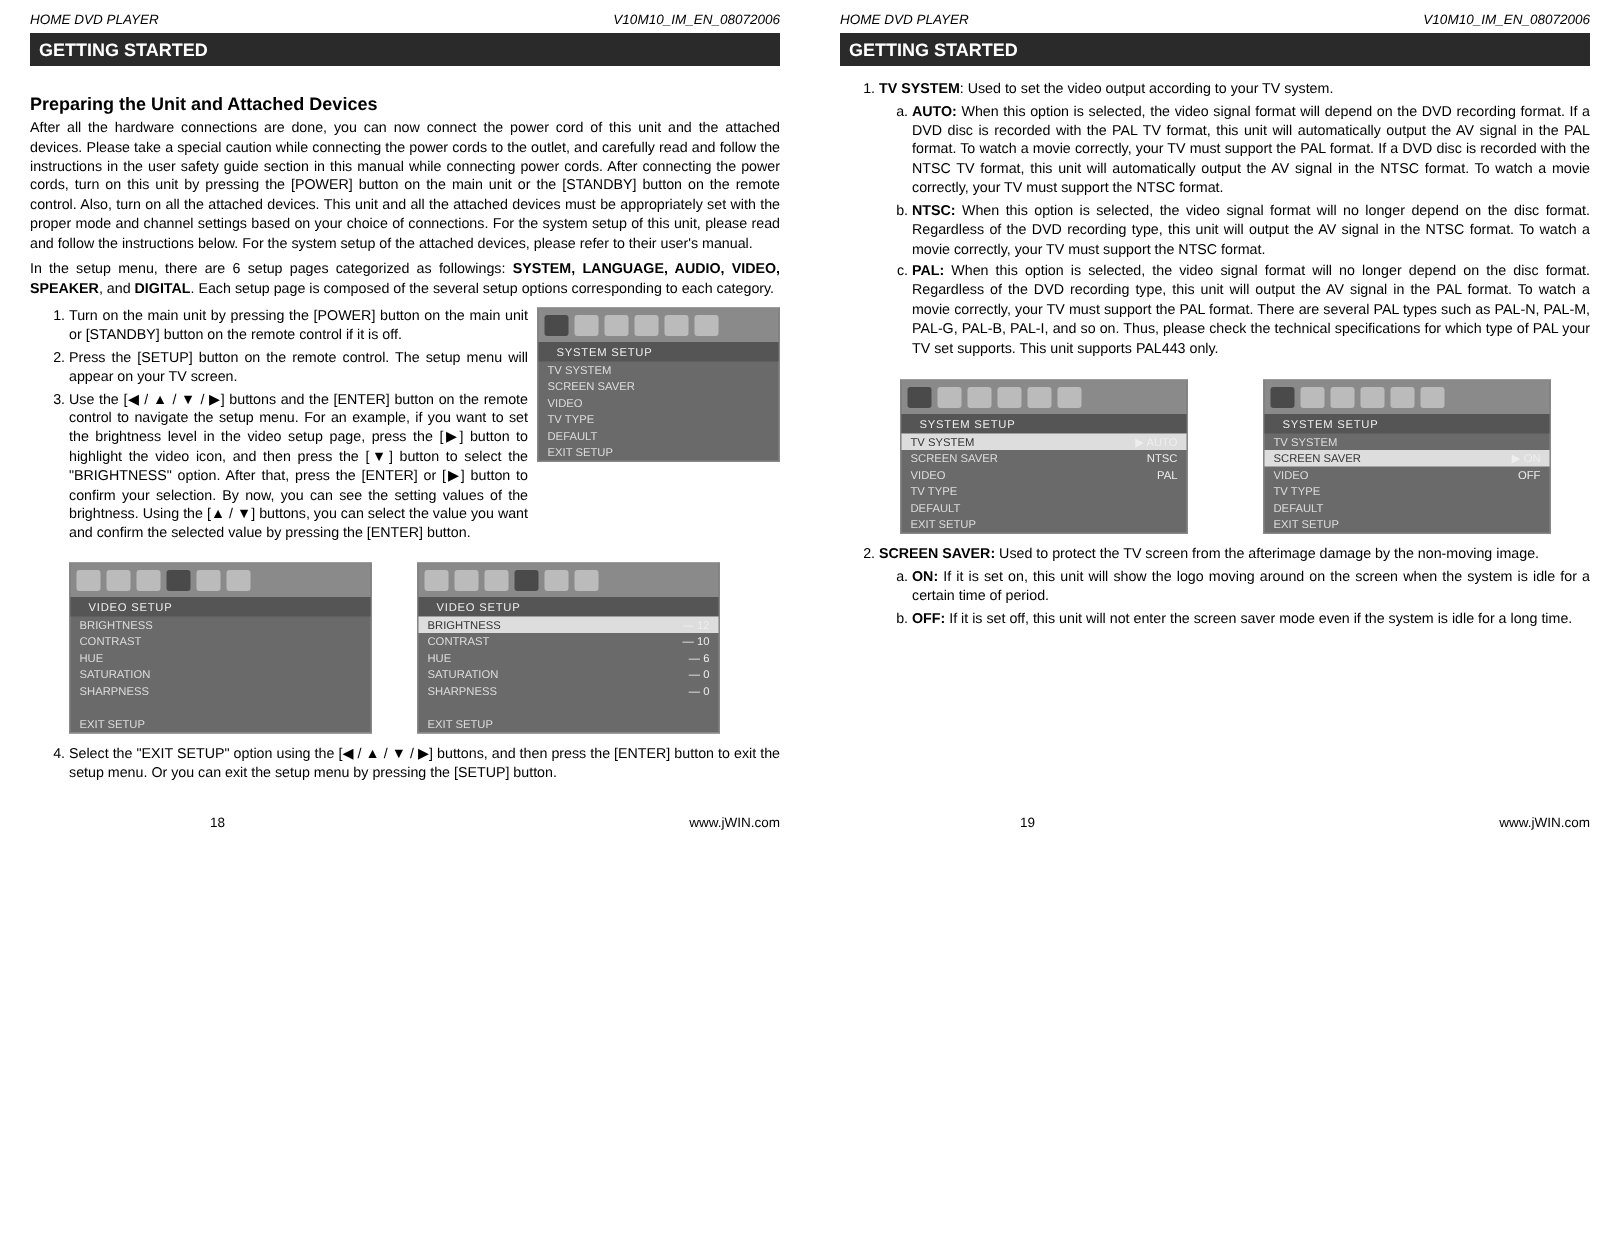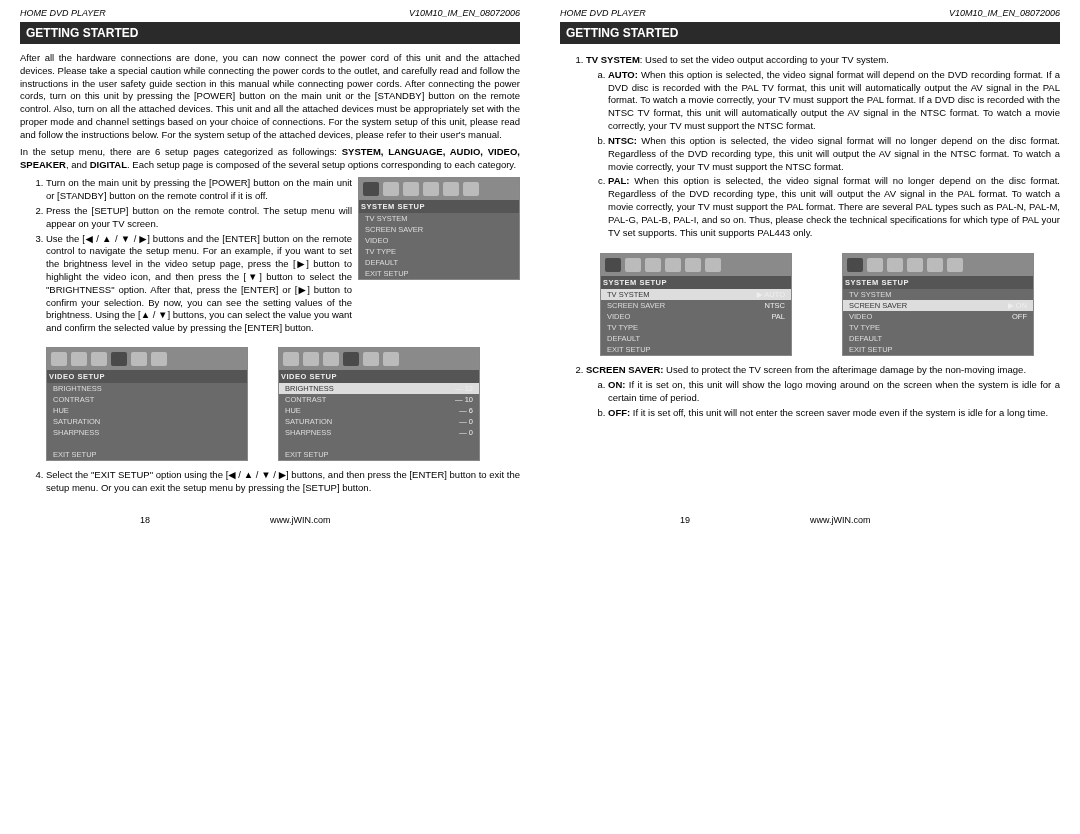--- a/index.html
+++ b/index.html
@@ -60,21 +60,21 @@
     padding-left: 22px;
   }
   .footer {
     margin-top: auto;
     display: flex;
     justify-content: space-between;
     font-size: 9px;
     padding-top: 14px;
   }
   .footer .pn { width: 50%; text-align: center; }
-  .footer .site { width: 50%; text-align: left; }
+  .footer .site { width: 50%; text-align: right; }
   
   .menushot {
     background: #6a6a6a;
     border: 1px solid #888;
     font-size: 7.5px;
     color: #ddd;
     width: 160px;
     display: inline-block;
     vertical-align: top;
   }
@@ -84,21 +84,21 @@
     display: flex;
     align-items: center;
     gap: 4px;
     padding: 2px 4px;
   }
   .menushot .iconbar .ic {
     width: 16px; height: 14px; background:#bbb; border-radius:2px;
   }
   .menushot .iconbar .sel { background:#4a4a4a; }
   .menushot .title {
-    background:#555; color:#eee; font-size:7.5px; padding:2px 2px; font-weight:bold;
+    background:#555; color:#eee; font-size:7.5px; padding:2px 12px; font-weight:normal;
     letter-spacing:0.5px;
   }
   .menushot .mrow {
     display:flex; justify-content:space-between; padding:1px 6px;
     font-size:7.5px;
   }
   .menushot .mrow.h { background:#ddd; color:#333; }
   .menushot .mrow .val { color:#eee; }
   .nav-wrap {
     display:flex; justify-content:space-between; align-items:flex-start; gap:6px;
@@ -111,20 +111,21 @@
 </head>
 <body>
 
 <div class="page">
   <div class="header">
     <span>HOME DVD PLAYER</span>
     <span>V10M10_IM_EN_08072006</span>
   </div>
   <div class="section-band">GETTING STARTED</div>
 
+  <h2>Preparing the Unit and Attached Devices</h2>
   <p>After all the hardware connections are done, you can now connect the power cord of this unit and the attached devices. Please take a special caution while connecting the power cords to the outlet, and carefully read and follow the instructions in the user safety guide section in this manual while connecting power cords. After connecting the power cords, turn on this unit by pressing the [POWER] button on the main unit or the [STANDBY] button on the remote control. Also, turn on all the attached devices. This unit and all the attached devices must be appropriately set with the proper mode and channel settings based on your choice of connections. For the system setup of this unit, please read and follow the instructions below. For the system setup of the attached devices, please refer to their user's manual.</p>
 
   <p>
     <span>In the setup menu, there are 6 setup pages categorized as followings: </span><b>SYSTEM, LANGUAGE, AUDIO, VIDEO, SPEAKER</b><span>, and </span><b>DIGITAL</b><span>. Each setup page is composed of the several setup options corresponding to each category.</span>
   </p>
 
   <div class="nav-wrap">
     <ol>
       <li>Turn on the main unit by pressing the [POWER] button on the main unit or [STANDBY] button on the remote control if it is off.</li>
       <li>Press the [SETUP] button on the remote control. The setup menu will appear on your TV screen.</li>

